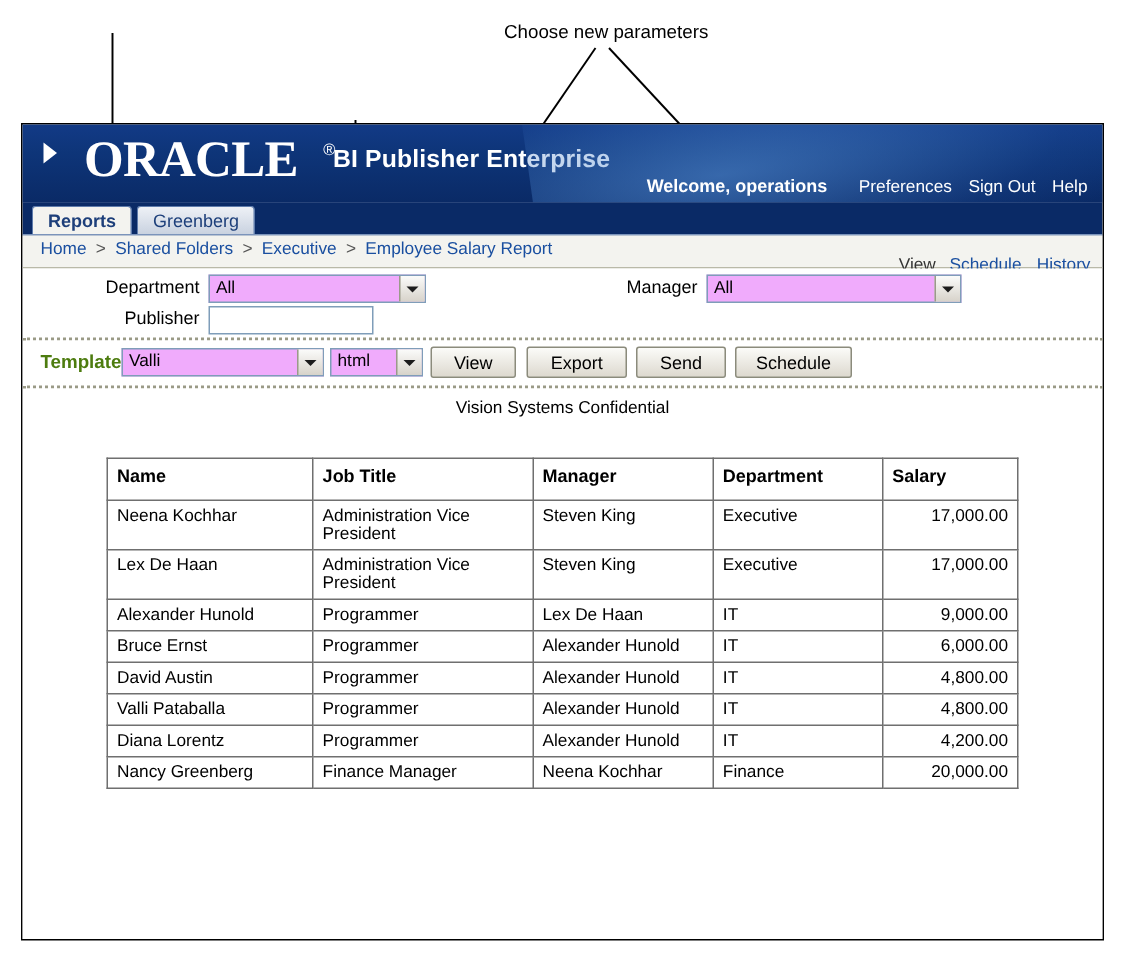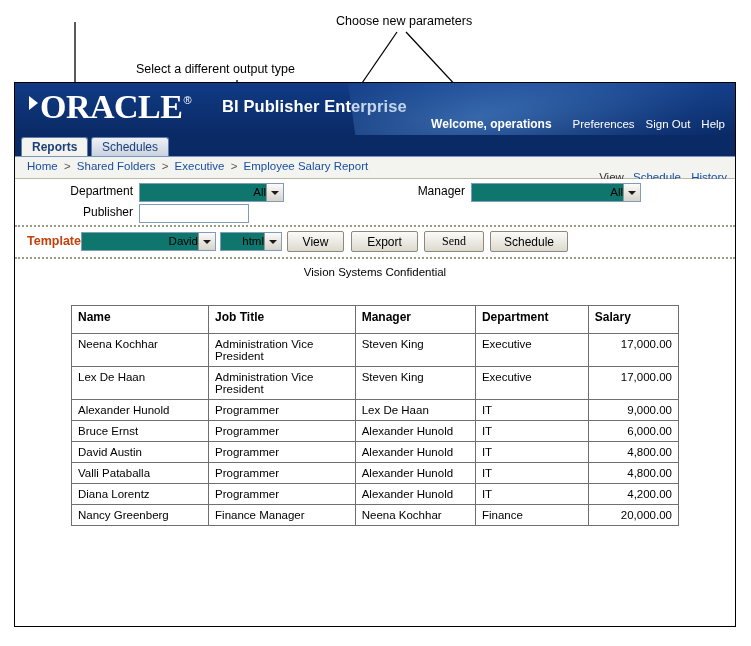--- a/index.html
+++ b/index.html
@@ -66,20 +66,21 @@
     height: 130px;
     background: radial-gradient(ellipse at 30% 40%, rgba(90,150,220,0.55) 0%, rgba(40,90,170,0.18) 55%, rgba(10,45,110,0) 75%);
     transform: rotate(-8deg);
   }
   .logo-wrap {
     position: absolute;
     left: 14px;
     top: 5px;
     display: flex;
     align-items: baseline;
+    gap: 16px;
   }
   .logo-tri {
     width: 0; height: 0;
     border-left: 9px solid #fff;
     border-top: 7px solid transparent;
     border-bottom: 7px solid transparent;
     margin-right: 2px;
     position: relative;
     top: -8px;
   }
@@ -207,23 +208,23 @@
     position: absolute;
     box-sizing: border-box;
     height: 19px;
     border: 1px solid #7f9db9;
     background: #fff;
     font-size: 11.5px;
   }
   .sel {
     display: flex;
     align-items: center;
-    justify-content: flex-end;
+    justify-content: space-between;
     padding: 0 0 0 4px;
-    background: #0f766e;
+    background: #f0abfc;
   }
   .sel .val { color: #000; line-height: 17px; }
   .sel .arrowbox {
     width: 16px;
     height: 17px;
     background: #dedad2;
     background-image: linear-gradient(180deg, #fbfbfa 0%, #d7d3ca 100%);
     border-left: 1px solid #9a9a8a;
     display: flex;
     align-items: center;
@@ -242,21 +243,21 @@
     height: 30px;
     background: #ffffff;
     border-bottom: 2px dotted #9a9a86;
   }
   .tpl-label {
     position: absolute;
     left: 12px;
     top: 7px;
     font-size: 12.5px;
     font-weight: bold;
-    color: #c2410c;
+    color: #4d7c0f;
   }
   .btn {
     position: absolute;
     box-sizing: border-box;
     height: 21px;
     background: #e9e7df;
     background-image: linear-gradient(180deg, #fbfbf8 0%, #ddd9cf 100%);
     border: 1px solid #8b8b7c;
     border-radius: 2px;
     font-size: 12px;
@@ -312,21 +313,20 @@
   .col-mgr  { width: 124px; }
   .col-dept { width: 110px; }
   .col-sal  { width: 85px; }
 </style>
 </head>
 <body>
 
 <div id="page">
 
   <div class="callout" id="callout-params">Choose new parameters</div>
-  <div class="callout" id="callout-output">Select a different output type</div>
 
   <svg class="ann-svg" viewBox="0 0 751 646">
     <defs>
       <marker id="arw" markerWidth="9" markerHeight="9" refX="6" refY="3.2" orient="auto">
         <path d="M0,0 L7,3.2 L0,6.4 z" fill="#000"></path>
       </marker>
     </defs>
     <line x1="75" y1="22" x2="75" y2="232" stroke="#000" stroke-width="1.3" marker-end="url(#arw)"></line>
     <line x1="237" y1="80" x2="237" y2="232" stroke="#000" stroke-width="1.3" marker-end="url(#arw)"></line>
     <line x1="397" y1="32" x2="290" y2="188" stroke="#000" stroke-width="1.3" marker-end="url(#arw)"></line>
@@ -345,21 +345,21 @@
       <div class="banner-links">
         <span class="welcome-text">Welcome, operations</span>
         <a class="banner-link" href="#">Preferences</a>
         <a class="banner-link" href="#">Sign Out</a>
         <a class="banner-link" href="#">Help</a>
       </div>
     </div>
 
     <div class="tabbar">
       <div class="tab active">Reports</div>
-      <div class="tab inactive">Schedules</div>
+      <div class="tab inactive">Greenberg</div>
     </div>
 
     <div class="crumbbar">
       <div class="crumbs">
         <a class="crumb-link" href="#">Home</a>
         <span class="crumb-sep">&gt;</span>
         <a class="crumb-link" href="#">Shared Folders</a>
         <span class="crumb-sep">&gt;</span>
         <a class="crumb-link" href="#">Executive</a>
         <span class="crumb-sep">&gt;</span>
@@ -389,34 +389,34 @@
           </span>
       </div>
 
       <div class="p-label" style="left:44px; top:26px; width:74px;">Publisher</div>
       <input class="p-field" style="left: 124px; top: 25px; width: 110px; padding-left: 3px;" type="text" placeholder="">
     </div>
 
     <div class="actionbar">
       <div class="tpl-label">Template</div>
       <div class="p-field sel" style="left:66px; top:5px; width:135px;">
-        <span class="val">David</span>
+        <span class="val">Valli</span>
         <span class="arrowbox">
             <span class="caret"></span>
           </span>
       </div>
       <div class="p-field sel" style="left:205px; top:5px; width:62px;">
         <span class="val">html</span>
         <span class="arrowbox">
             <span class="caret"></span>
           </span>
       </div>
       <div class="btn" style="left:272px; top:4px; width:57px;">View</div>
       <div class="btn" style="left:336px; top:4px; width:67px;">Export</div>
-      <div class="btn" style="left:409px; top:4px; width:60px;font-family:Liberation Serif, serif;">Send</div>
+      <div class="btn" style="left:409px; top:4px; width:60px;">Send</div>
       <div class="btn" style="left:475px; top:4px; width:78px;">Schedule</div>
     </div>
 
     <div class="reportbody">
       <div class="confidential">Vision Systems Confidential</div>
 
       <table class="rpt">
         <thead>
           <tr>
             <th class="col-name">Name</th>

